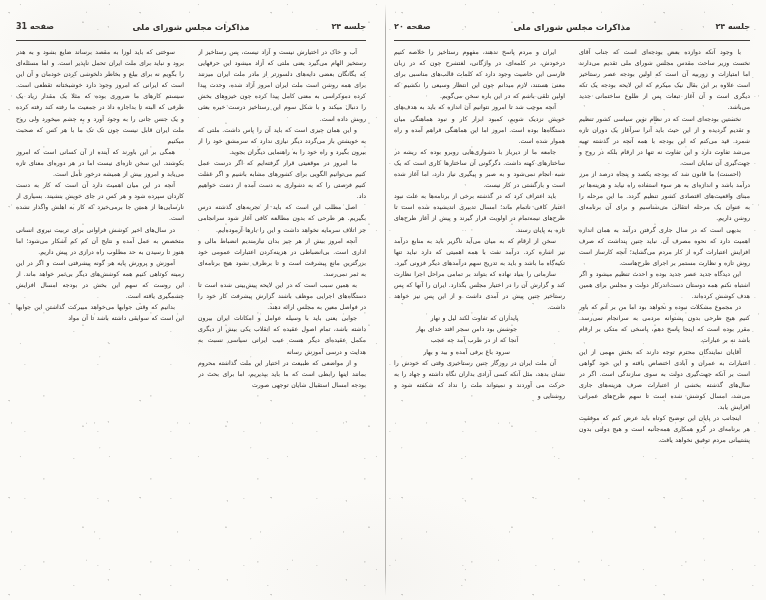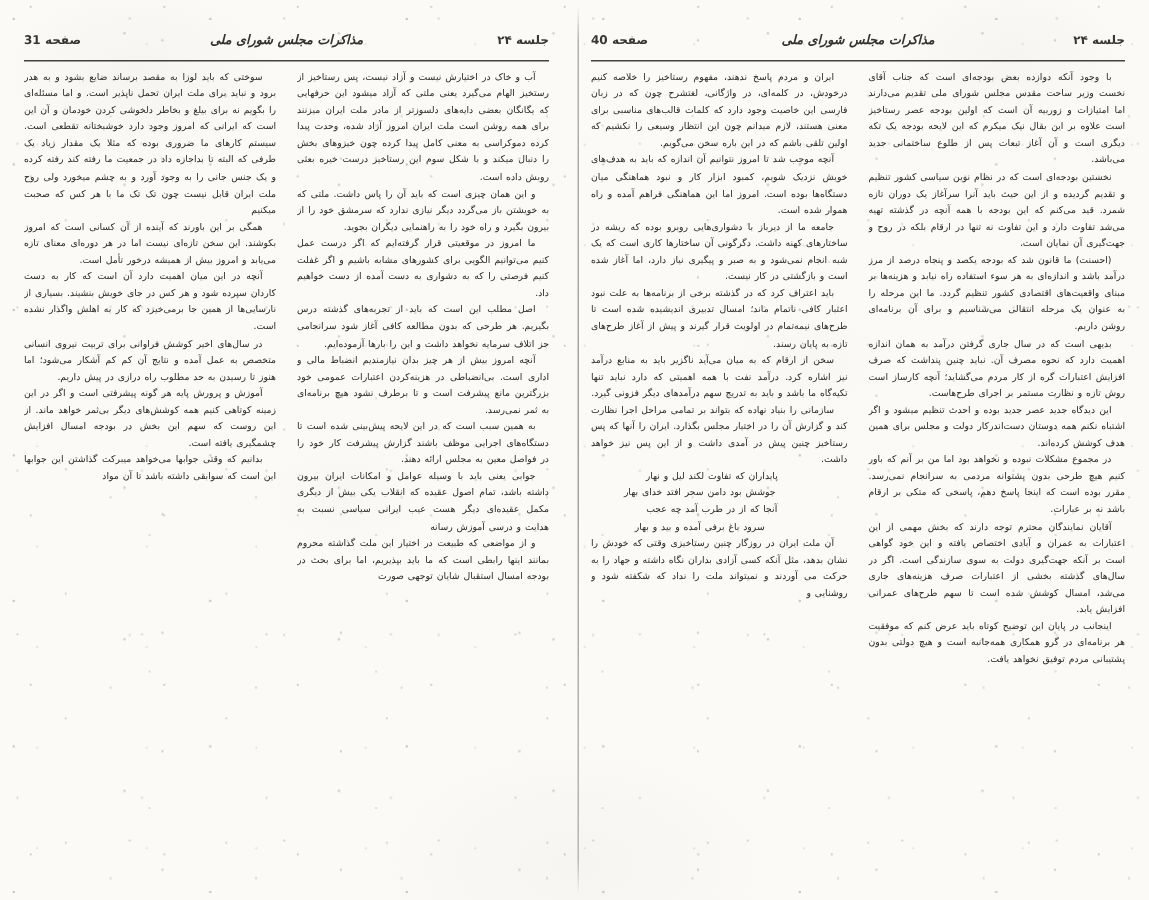--- a/index.html
+++ b/index.html
@@ -90,21 +90,20 @@
   }
   .runhead .rh-title {
     position: absolute;
     left: 0; right: 0;
     text-align: center;
     font-size: 8.5px;
     letter-spacing: .2px;
     font-weight: 700;
     white-space: nowrap;
     opacity: .92;
-    font-style: italic;
   }
   .runhead .rh-side {
     font-size: 8px;
     font-weight: 700;
     opacity: .9;
     white-space: nowrap;
     z-index: 2;
   }
   .rh-rule {
     height: 0;
@@ -155,21 +154,21 @@
 
 <div class="scan">
 
   <div class="spread">
 
     <div class="page page--right">
 
       <div class="runhead">
         <span class="rh-side">جلسه ۲۴</span>
         <span class="rh-title">مذاکرات مجلس شورای ملی</span>
-        <span class="rh-side">صفحه 40</span>
+        <span class="rh-side">صفحه ۲۰</span>
       </div>
       <div class="rh-rule"></div>
 
       <div class="cols">
 
         <div class="col">
           <p>با وجود آنکه دوازده بعض بودجه‌ای است که جناب آقای نخست وزیر ساحت مقدس مجلس شورای ملی تقدیم می‌دارند اما امتیازات و زوربیه آن است که اولین بودجه عصر رستاخیز است علاوه بر این بقال نیک میکرم که این لایحه بودجه یک تکه دیگری است و آن آغاز تبعات پس از طلوع ساختمانی جدید می‌باشد.</p>
           <p>نخستین بودجه‌ای است که در نظام نوین سیاسی کشور تنظیم و تقدیم گردیده و از این حیث باید آنرا سرآغاز یک دوران تازه شمرد. قید می‌کنم که این بودجه با همه آنچه در گذشته تهیه می‌شد تفاوت دارد و این تفاوت نه تنها در ارقام بلکه در روح و جهت‌گیری آن نمایان است.</p>
           <p>(احسنت) ما قانون شد که بودجه یکصد و پنجاه درصد از مرز درآمد باشد و اندازه‌ای به هر سوء استفاده راه نیابد و هزینه‌ها بر مبنای واقعیت‌های اقتصادی کشور تنظیم گردد. ما این مرحله را به عنوان یک مرحله انتقالی می‌شناسیم و برای آن برنامه‌ای روشن داریم.</p>
           <p>بدیهی است که در سال جاری گرفتن درآمد به همان اندازه اهمیت دارد که نحوه مصرف آن. نباید چنین پنداشت که صرف افزایش اعتبارات گره از کار مردم می‌گشاید؛ آنچه کارساز است روش تازه و نظارت مستمر بر اجرای طرح‌هاست.</p>

